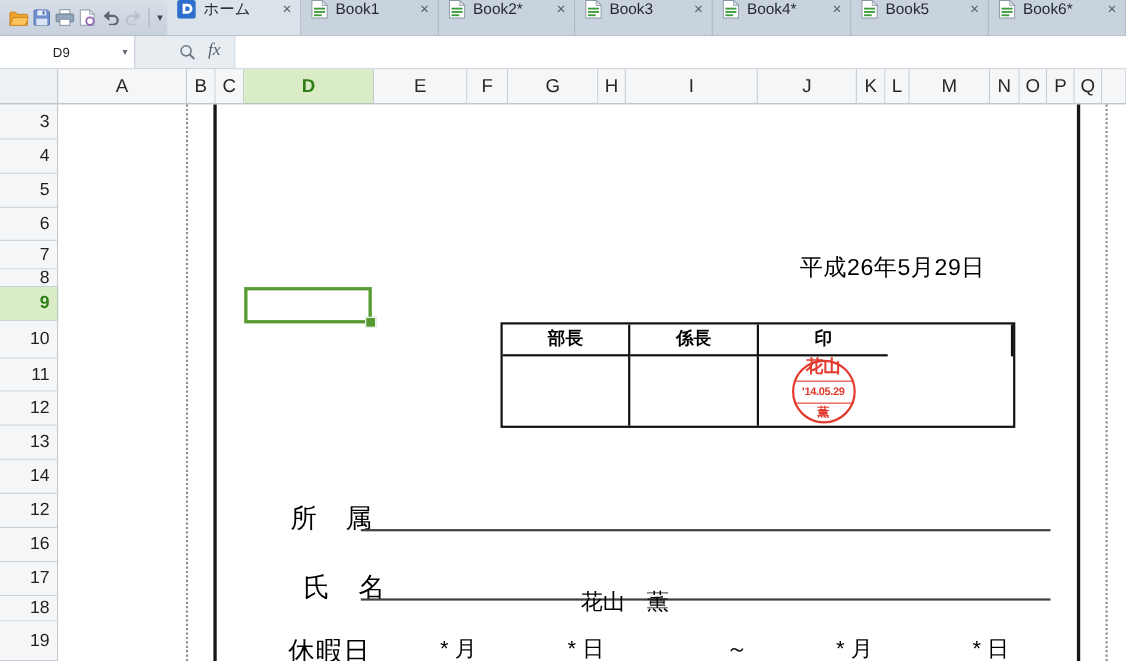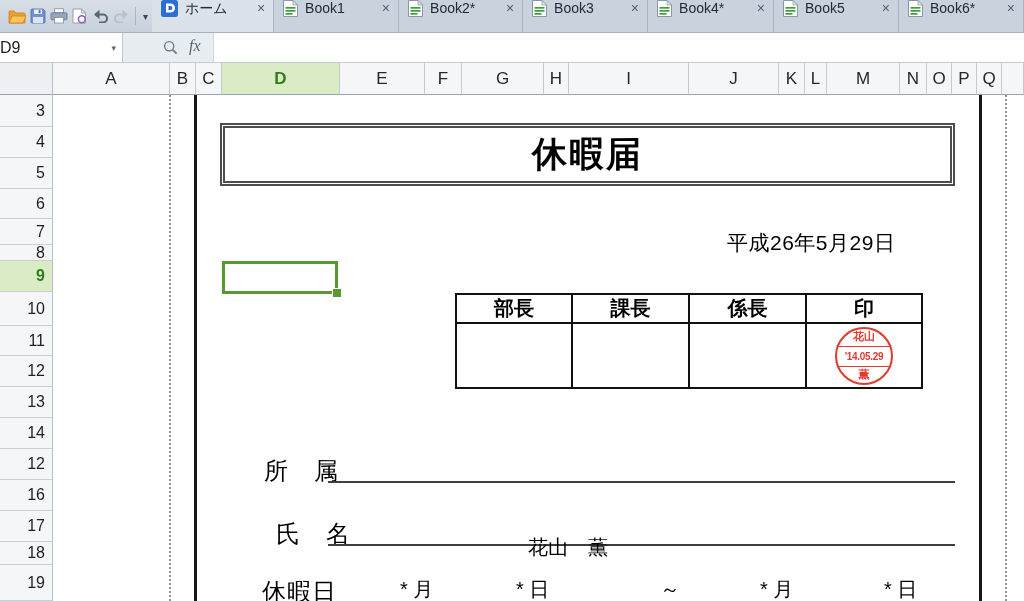--- a/index.html
+++ b/index.html
@@ -29,21 +29,21 @@
   .tclose { font-size:14px; color:#566070; margin-left:6px; padding:0 3px; }
   
   .formulabar {
     position:absolute; left:0; top:33px; width:1024px; height:30px;
     background:#e8edf2; border-bottom:1px solid #c3cbd4; box-sizing:border-box;
   }
   .namebox {
     position:absolute; left:0; top:0; width:123px; height:29px; background:#fff;
     border-right:1px solid #bfc7d0; box-sizing:border-box; display:flex; align-items:center;
   }
-  .nbtext { flex:1; text-align:left; font-size:16px; color:#1d1d1d; }
+  .nbtext { flex:1; text-align:center; font-size:12px; color:#1d1d1d; }
   .nbdrop { font-size:9px; color:#5d6671; padding-right:6px; }
   .fb-magnifier { position:absolute; left:163px; top:7px; }
   .fb-fx {
     position:absolute; left:189px; top:4px; font-family:"Liberation Serif","DejaVu Serif",serif;
     font-style:italic; font-size:16px; color:#5a6470;
   }
   .fbinput {
     position:absolute; left:213px; top:0; width:811px; height:29px; background:#fff;
     border:none; border-left:1px solid #cfd6dd; outline:none;
     font-size:14px; padding:0 6px; box-sizing:border-box;
@@ -85,26 +85,26 @@
   .selrect { position:absolute; left:222px; top:261px; width:116px; height:33px; border:3px solid #569a31; box-sizing:border-box; }
   .selhandle { position:absolute; right:-7px; bottom:-7px; width:8px; height:8px; background:#569a31; border:1px solid #fff; }
   .apptable {
     position:absolute; left:455px; top:293px; width:468px; height:96px;
     border:2px solid #111; box-sizing:border-box; background:#fff;
     display:grid; grid-template-columns:116px 117px 117px 1fr; grid-template-rows:29px 1fr;
   }
   .atcell { border-right:2px solid #111; border-bottom:2px solid #111; box-sizing:border-box; display:flex; align-items:center; justify-content:center; }
   .atcell.last { border-right:none; }
   .atcell.body { border-bottom:none; }
-  .athead { font-size:20px; font-weight:bold; color:#000; }
+  .athead { font-size:16px; font-weight:bold; color:#000; }
   .stamp {
     width:58px; height:58px; border:2.5px solid #e23a2c; border-radius:50%;
     box-sizing:border-box; display:flex; flex-direction:column; color:#e23a2c;
   }
-  .s-top { height:15px; display:flex; align-items:flex-end; justify-content:center; font-size:11px; font-weight:bold; }
+  .s-top { height:15px; display:flex; align-items:flex-end; justify-content:center; font-size:16px; font-weight:bold; }
   .s-mid { height:21px; margin-top:2px; border-top:1.5px solid #e23a2c; border-bottom:1.5px solid #e23a2c;
            display:flex; align-items:center; justify-content:center; font-size:10px; font-weight:bold;
            box-sizing:border-box; letter-spacing:-0.3px; }
   .s-bot { flex:1; display:flex; align-items:center; justify-content:center; font-size:11px; font-weight:bold; }
   .fieldlabel { position:absolute; font-size:24px; font-weight:500; color:#000; letter-spacing:1px; white-space:pre; }
   #lbl-aff  { left:264px; top:455px; }
   #lbl-name { left:276px; top:518px; }
   #lbl-vac  { left:262px; top:576px; }
   .underline { position:absolute; left:328px; width:627px; height:25px; border-bottom:2px solid #3f3f3f; }
   #ul-aff  { top:456px; } #ul-name { top:519px; }
@@ -312,33 +312,29 @@
     </div>
 
   <div class="sheet"></div>
 
   <div class="pb" id="pb-left"></div>
   <div class="pb" id="pb-right"></div>
 
   <div class="formedge" id="fe-left"></div>
   <div class="formedge" id="fe-right"></div>
 
-  <div class="titlebox">
-    <span class="ttl">休暇届</span>
-  </div>
 
   <div class="datetext">平成26年5月29日</div>
 
   <div class="selrect">
     <div class="selhandle"></div>
   </div>
 
   <div class="apptable">
     <div class="atcell athead">部長</div>
-    <div class="atcell athead">課長</div>
     <div class="atcell athead">係長</div>
     <div class="atcell athead last">印</div>
     <div class="atcell body"></div>
     <div class="atcell body"></div>
     <div class="atcell body"></div>
     <div class="atcell body last">
       <div class="stamp">
         <div class="s-top">花山</div>
         <div class="s-mid">'14.05.29</div>
         <div class="s-bot">薫</div>

